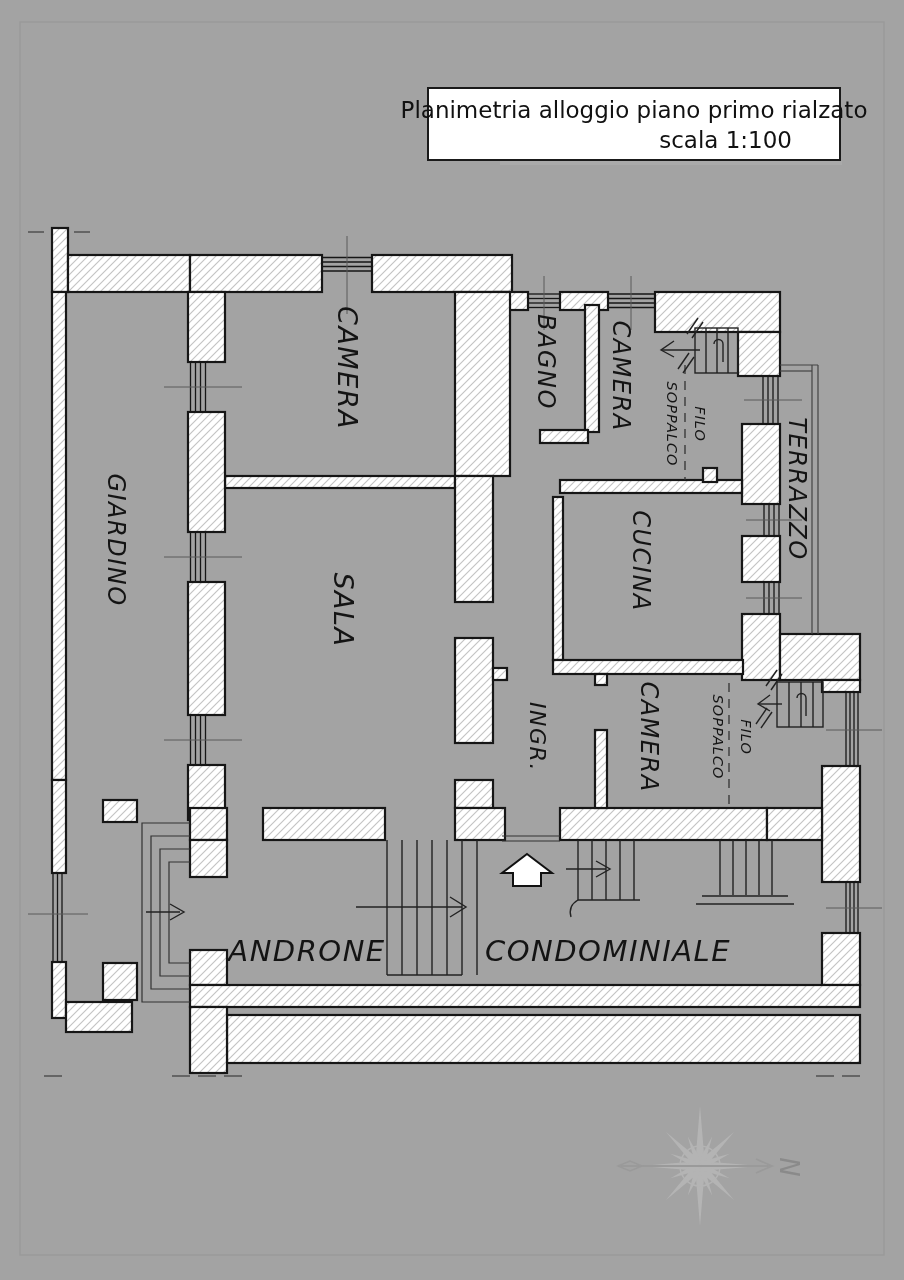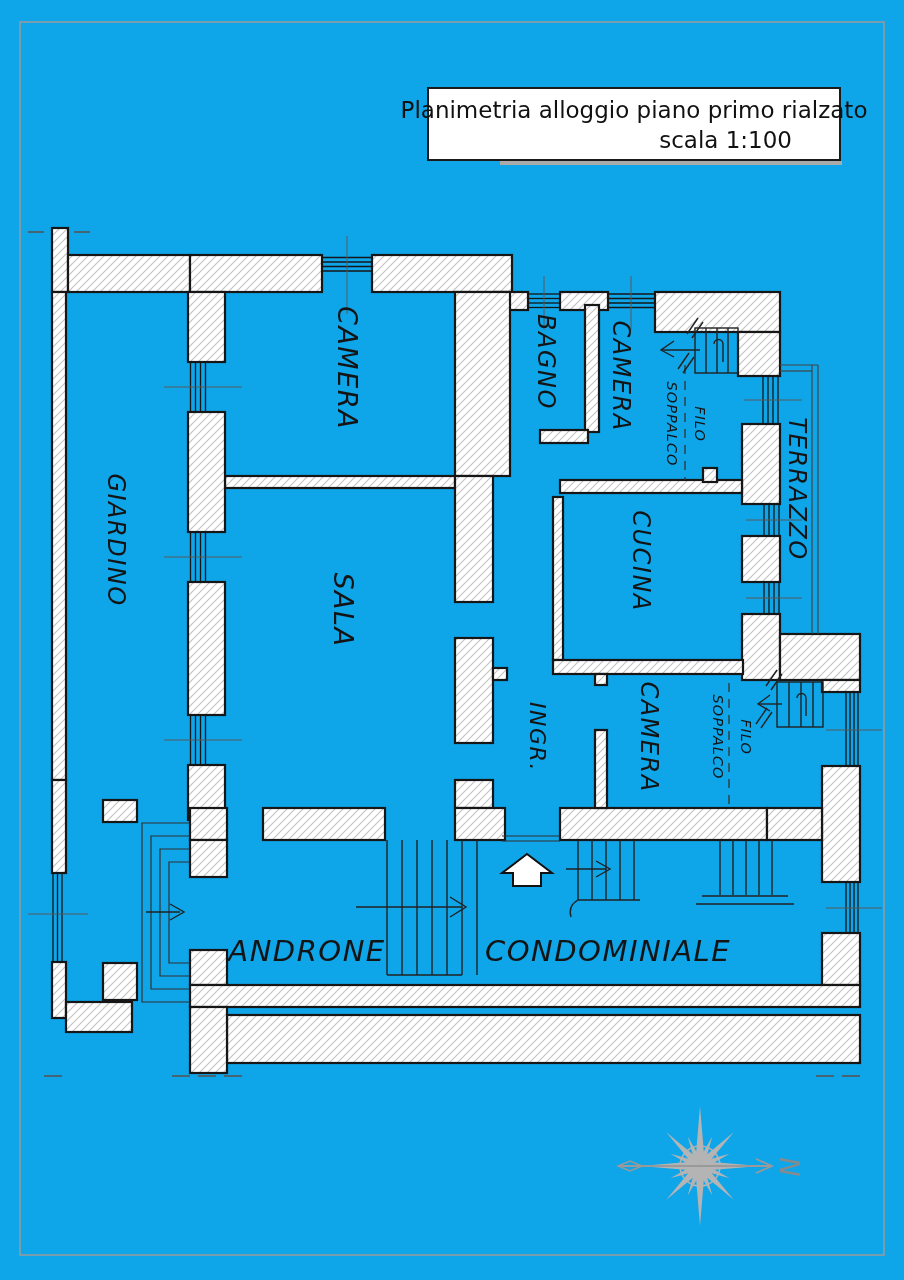--- a/index.html
+++ b/index.html
@@ -1,16 +1,16 @@
 <!DOCTYPE html>
 <html><head>
 <meta charset="utf-8">
 <style>
   html,body{margin:0;padding:0;background:#e8e8e8;}
-  #sheet{position:relative;width:904px;height:1280px;background:#0ea5e9;margin:0 auto;
+  #sheet{position:relative;width:904px;height:1280px;background:#a3a3a3;margin:0 auto;
          font-family:"DejaVu Sans",sans-serif;}
   svg{display:block}
   .room{font-style:italic;fill:#141414;letter-spacing:1.5px;font-family:"DejaVu Sans",sans-serif;}
   .big{font-size:27px;}
   .mid{font-size:24px;}
   .small{font-size:22px;}
   .tiny{font-size:14.5px;letter-spacing:1px;}
   .hall{font-size:29px;}
   .title-text{font-size:23px;fill:#111;font-family:"DejaVu Sans",sans-serif;}
   .north-letter{font-size:26px;fill:#8a8a8a;font-style:italic;}

